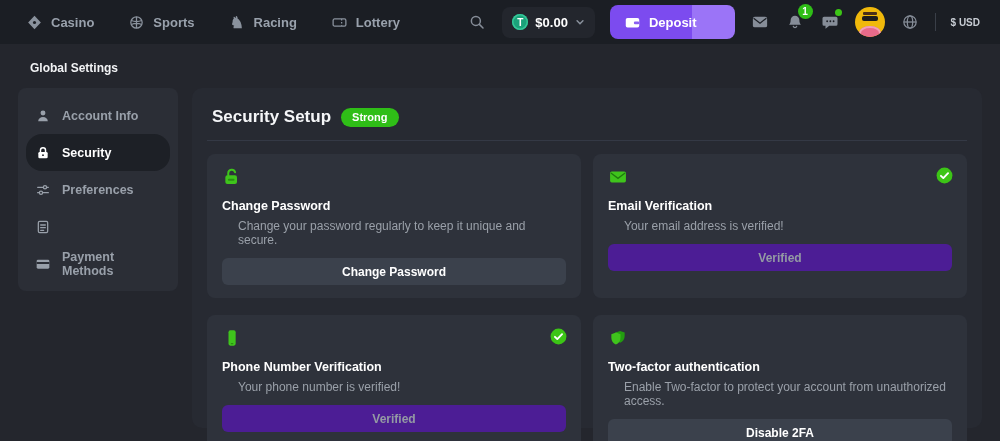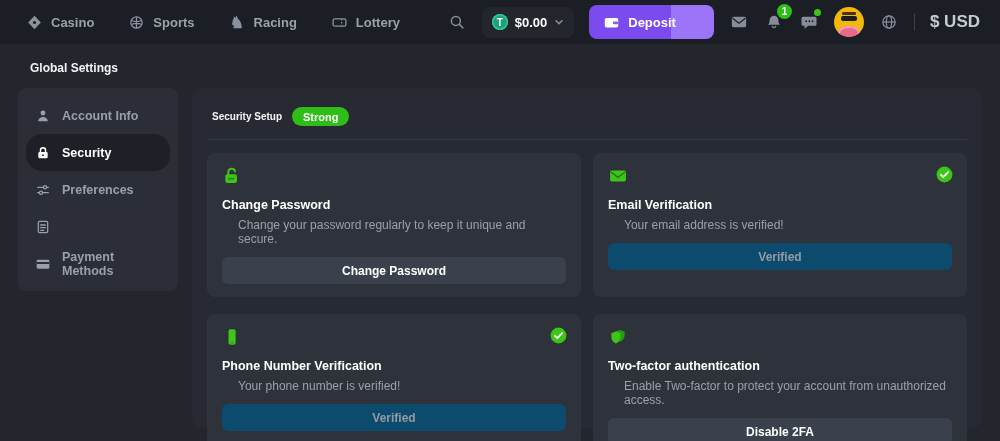--- a/index.html
+++ b/index.html
@@ -59,21 +59,21 @@
     content:"";position:absolute;left:7px;top:9px;width:16px;height:5px;
     background:#1d1d1d;border-radius:2px;
     box-shadow:0 -5px 0 -1px #4a2f19;
   }
   .avatar::after{ 
     content:"";position:absolute;left:4px;top:19px;width:22px;height:14px;
     background:#e86a8b;border-radius:50% 50% 0 0;
     box-shadow:inset 0 0 0 2px #f0a0b5;
   }
   .vdivider{width:1px;height:18px;background:#3a3f48;}
-  .currency{color:#c7ccd3;font-size:17px;font-weight:700;cursor:pointer;}
+  .currency{color:#c7ccd3;font-size:10px;font-weight:700;cursor:pointer;}
 
   
   .page-title{color:#f2f3f5;font-size:12px;font-weight:700;margin:17px 0 13px 30px;}
   .content{display:flex;gap:14px;padding:0 18px;box-sizing:border-box;}
   .sidebar{
     width:160px;flex:0 0 160px;background:#2b2e36;border-radius:8px;
     padding:9px 8px;box-sizing:border-box;height:fit-content;
   }
   .side-item{
     display:flex;align-items:center;gap:11px;height:37px;padding:0 9px;
@@ -81,37 +81,37 @@
   }
   .side-item.active{background:#1d2026;color:#ffffff;font-weight:700;border-radius:16px;}
   .side-ic{width:16px;height:16px;display:inline-flex;color:currentColor;flex:0 0 auto;}
   .side-ic svg{width:16px;height:16px;}
 
   .panel{
     flex:1;background:#272a32;border-radius:10px;
     padding:15px 15px 15px;box-sizing:border-box;height:340px;
   }
   .panel-header{display:flex;align-items:center;gap:10px;padding:4px 5px 13px;border-bottom:1px solid #343945;}
-  .panel-title{color:#f5f6f8;font-size:10px;font-weight:700;}
+  .panel-title{color:#f5f6f8;font-size:17px;font-weight:700;}
   .strength-badge{
     background:#2fbe17;color:#fff;font-size:11px;font-weight:700;
     border-radius:999px;padding:3.5px 11px;
   }
   .cards{display:grid;grid-template-columns:1fr 1fr;gap:17px 12px;margin-top:13px;}
   .card{background:#2e323b;border-radius:8px;padding:13px 15px;position:relative;box-sizing:border-box;}
   .card-ic{width:20px;height:20px;display:block;}
   .card-ic svg{width:20px;height:20px;}
   .check-badge{position:absolute;top:12px;right:13px;width:19px;height:19px;}
   .card-title{color:#ffffff;font-size:12.5px;font-weight:700;margin-top:12px;}
   .card-desc{color:#9aa0a9;font-size:12px;margin-top:6px;margin-left:16px;}
   .card-btn{
     margin-top:11px;width:100%;height:27px;border:none;border-radius:6px;cursor:pointer;
     background:#3b414c;font-family:inherit;font-size:12px;font-weight:700;color:#ffffff;
   }
-  .card-btn.muted{color:#949aa4;background:#0c4a6e;}
+  .card-btn.muted{color:#949aa4;background:#4c1d95;}
 </style>
 </head>
 <body>
 
 <header class="navbar">
   <nav class="nav-left">
     <div class="nav-item">
       <span class="nav-ic">
         <svg viewBox="0 0 24 24">
             <path d="M12 2.5 21 12 12 21.5 3 12Z" fill="currentColor"></path>

